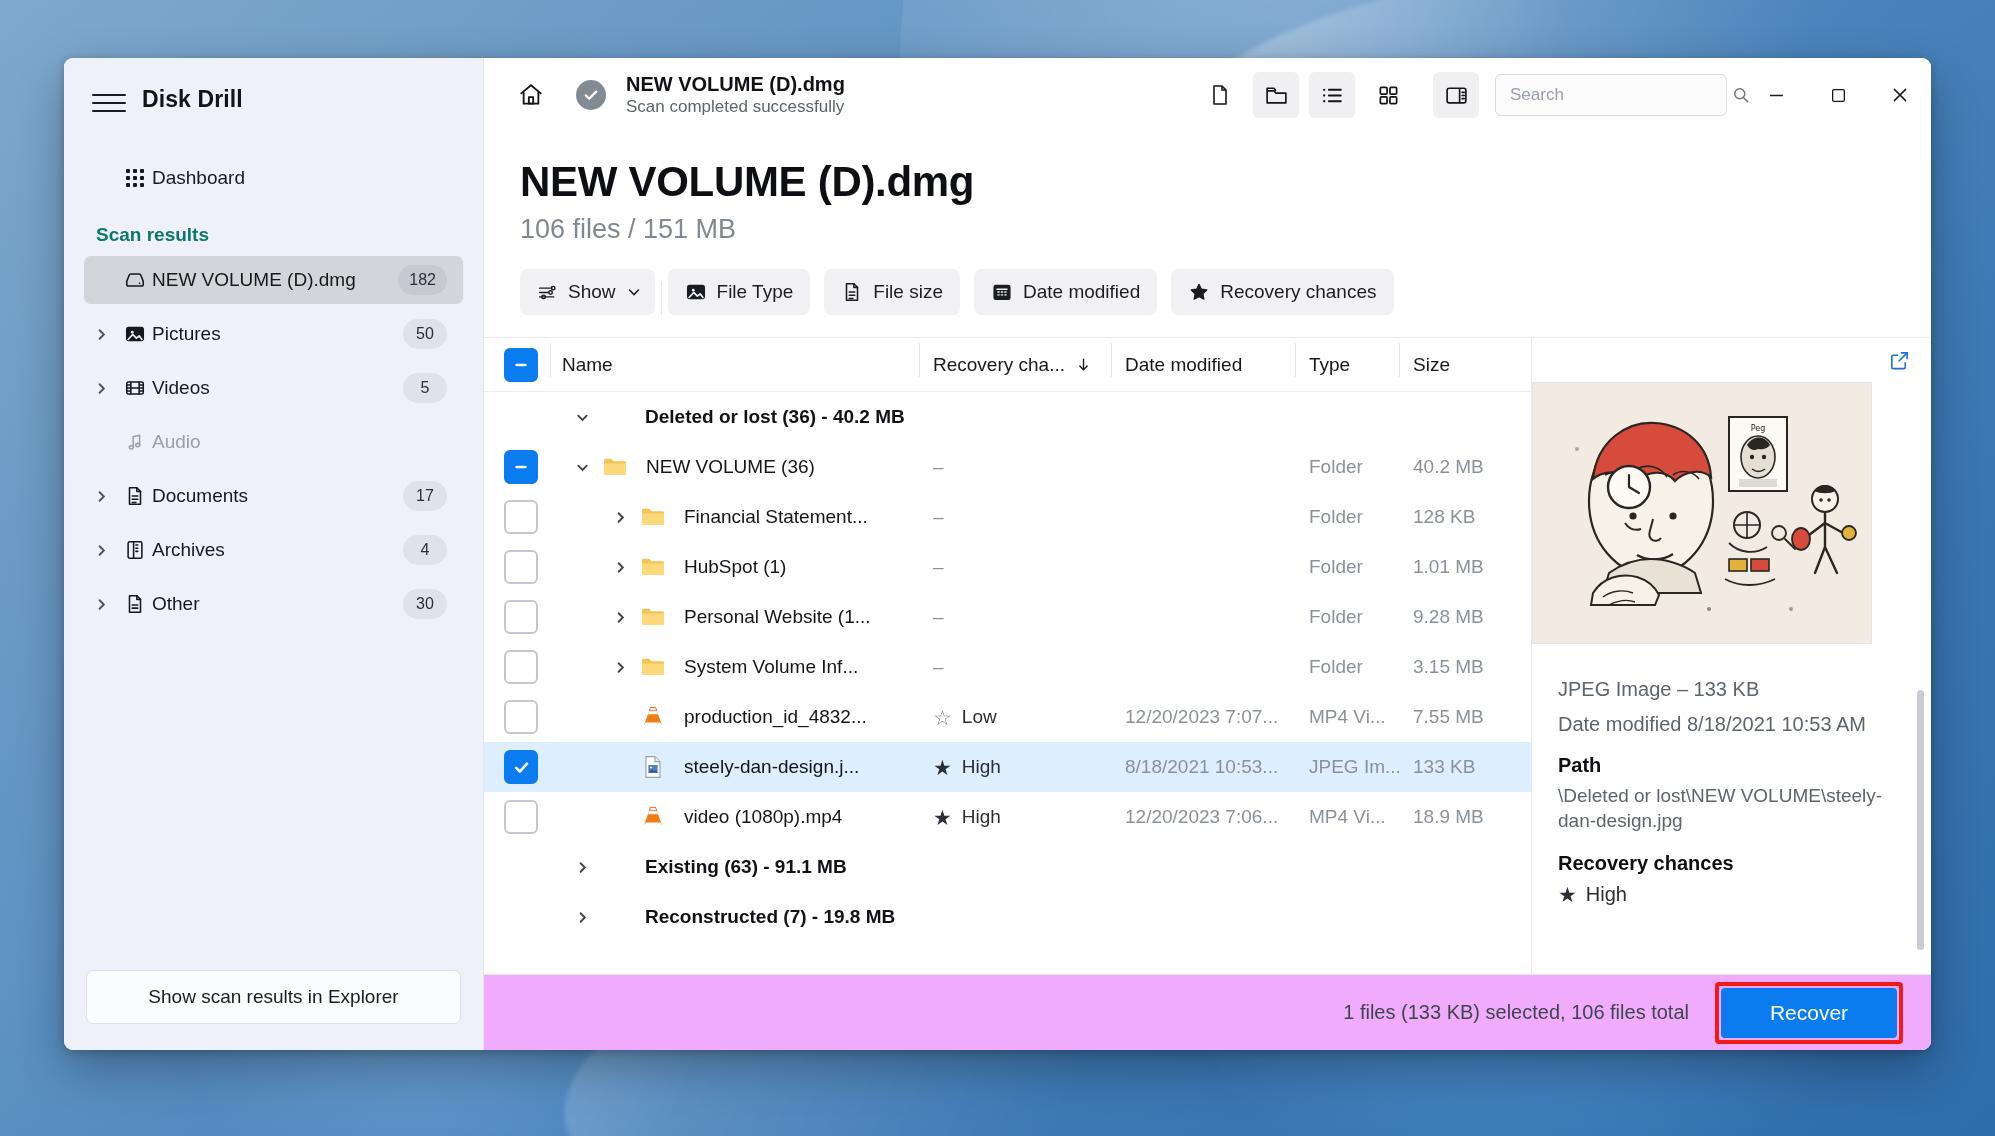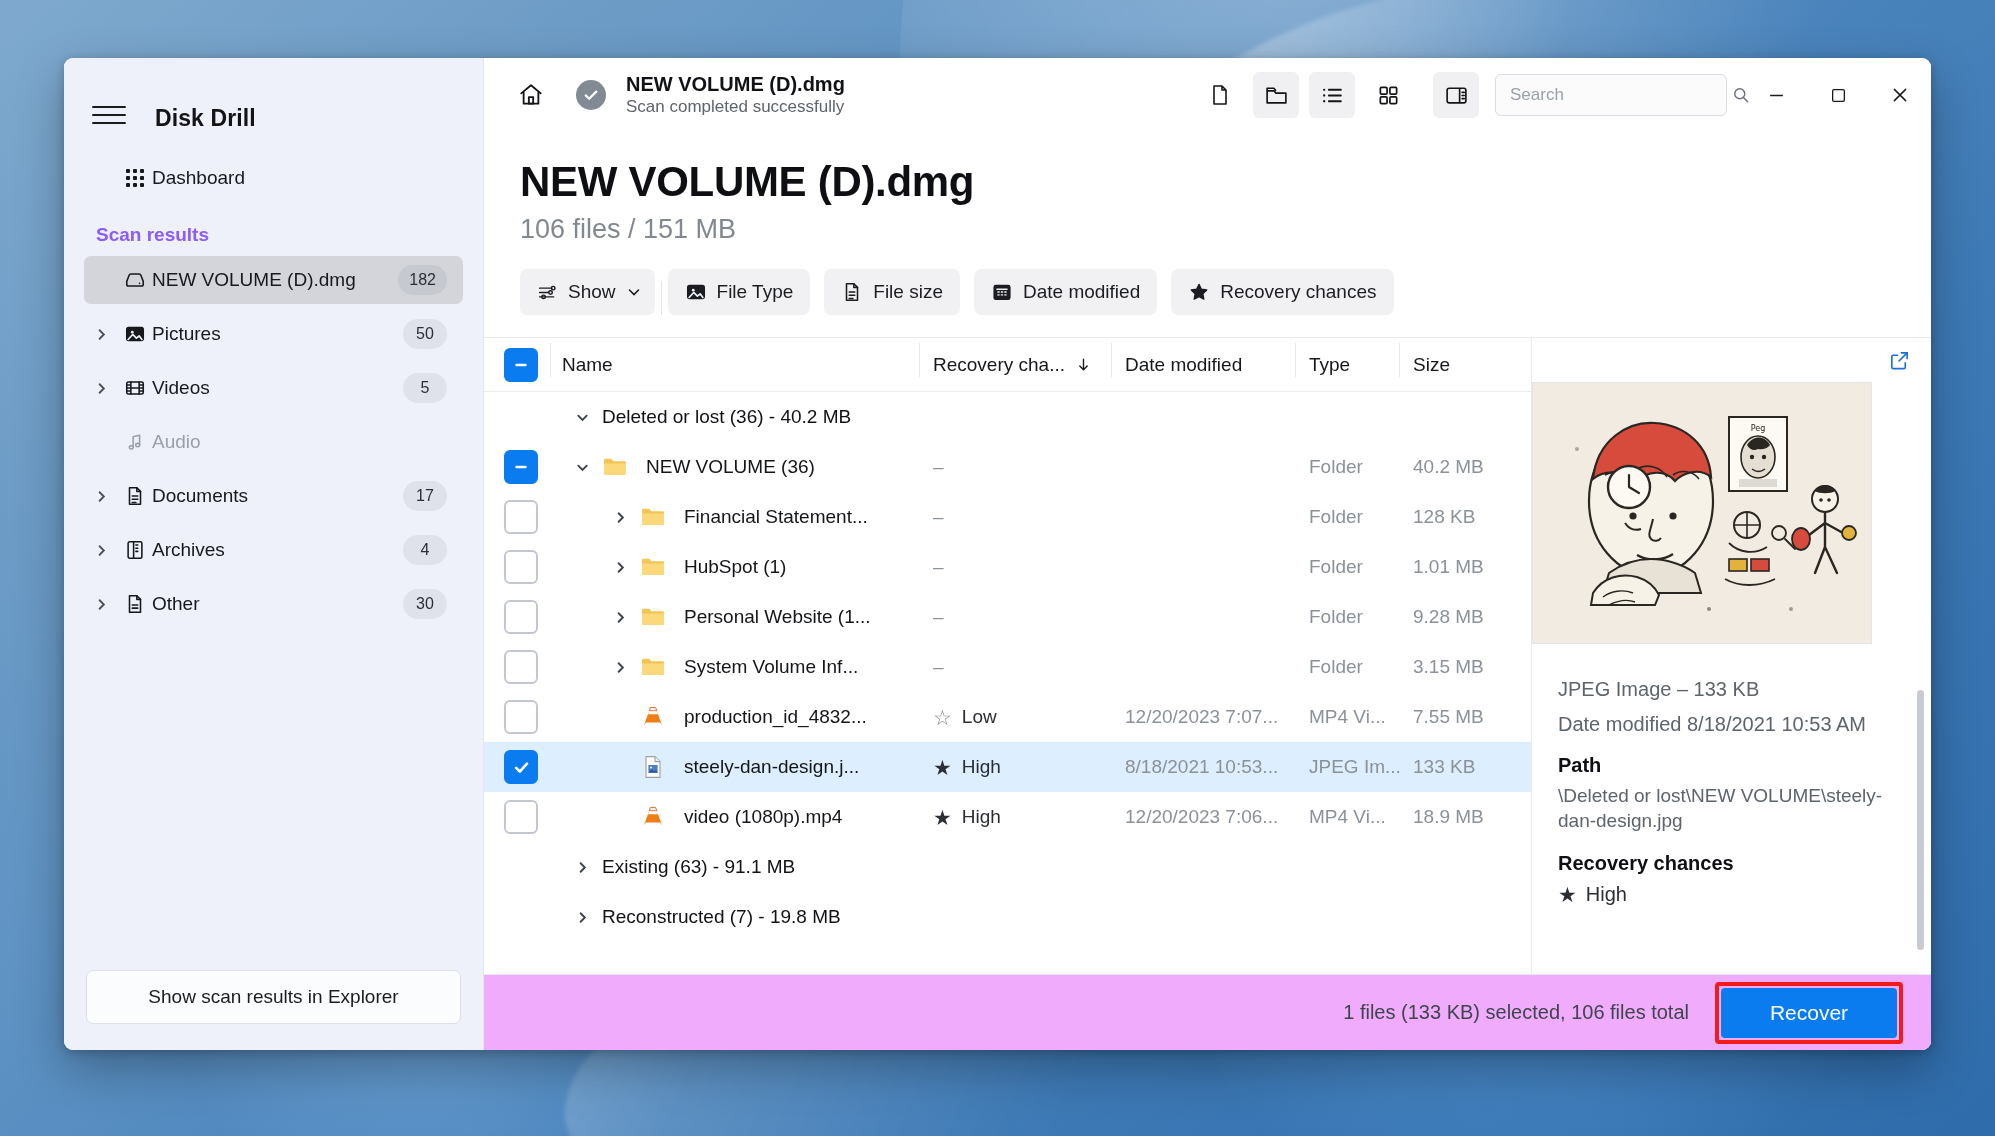--- a/index.html
+++ b/index.html
@@ -44,21 +44,21 @@
     box-shadow: 0 18px 48px rgba(0,0,0,.30), 0 2px 10px rgba(0,0,0,.22);
     display: flex; overflow: hidden;
   }
 
   
   #sidebar {
     width: 420px; background: #eef1f9; flex: 0 0 420px;
     display: flex; flex-direction: column;
     border-right: 1px solid #e2e6ef;
   }
-  .sb-head { display:flex; align-items:flex-end; gap:29px; padding: 28px 0 0 28px; height: 74px; }
+  .sb-head { display:flex; align-items:flex-start; gap:16px; padding: 28px 0 0 28px; height: 74px; }
   .hamburger { width: 34px; height: 34px; display:flex; flex-direction:column; justify-content:center; gap:6px; cursor:pointer; }
   .hamburger i { display:block; height:2px; background:#1c1c1e; border-radius:1px; }
   .app-title { font-size: 23px; font-weight: 700; color: #141417; letter-spacing:.1px; }
 
   .sb-scroll { flex:1; padding: 16px 20px 0 20px; overflow:hidden; }
   .sb-row {
     display:flex; align-items:center; height: 48px; border-radius: 7px;
     padding-right: 16px; cursor:pointer; position:relative; margin-bottom: 6px;
   }
   .sb-row.selected { background:#d3d5da; }
@@ -66,21 +66,21 @@
   .sb-ico { width: 34px; flex:0 0 34px; display:flex; align-items:center; justify-content:center; color:#16181c; }
   .sb-label { font-size:19px; color:#18191d; flex:1; white-space:nowrap; }
   .sb-row.disabled .sb-label { color:#9aa0aa; }
   .sb-row.disabled .sb-ico { color:#9aa0aa; }
   .sb-count {
     min-width: 44px; height: 30px; border-radius: 15px; background:#dfe2ea;
     display:flex; align-items:center; justify-content:center;
     font-size:16px; color:#2c2f35; padding: 0 11px;
   }
   .sb-row.selected .sb-count { background:#c6c9cf; }
-  .sb-section { font-size:19px; font-weight:700; color:#8b5cf6; padding: 16px 0 10px 12px; }
+  .sb-section { font-size:19px; font-weight:700; color:#0f766e; padding: 16px 0 10px 12px; }
 
   .sb-foot { padding: 0 22px 26px 22px; }
   .sb-btn {
     width: 100%; height: 54px; background:#fbfcfe; border:1px solid #dcdfe7;
     border-radius: 7px; font-size: 19px; color:#1b1d21; cursor:pointer;
     font-family: inherit;
   }
 
   
   #main { flex: 1; display:flex; flex-direction:column; min-width:0; background:#ffffff; }
@@ -147,21 +147,21 @@
     width: 34px; height: 34px; border-radius: 6px; border:2px solid #c3c7cf; background:#fff;
     display:flex; align-items:center; justify-content:center; cursor:pointer; flex:0 0 34px;
   }
   .chkbox.checked { background:#0a7cf0; border-color:#0a7cf0; color:#fff; }
   .chkbox.indet   { background:#0a7cf0; border-color:#0a7cf0; color:#fff; }
 
   .tbody { flex:1; overflow:hidden; }
   .row { display:flex; align-items:center; height: 50px; padding-left: 20px; font-size:19px; }
   .row.selected { background:#ddeeff; }
   .row.group { height: 50px; }
-  .group-label { font-size:19px; font-weight:400; color:#101216; }
+  .group-label { font-size:19px; font-weight:700; color:#101216;margin-left:43px; }
   .caret { width: 40px; flex:0 0 40px; display:flex; align-items:center; justify-content:center; color:#3d434b; font-size:15px; cursor:pointer; }
   .cellname { display:flex; align-items:center; gap:18px; min-width:0; }
   .cellname .nm { color:#141619; white-space:nowrap; overflow:hidden; text-overflow:ellipsis; }
   .muted { color:#8b9198; }
   .recv { display:flex; align-items:center; gap:10px; color:#2b2e33; }
   .star { font-size:21px; line-height:1; }
   .star.filled { color:#2c3036; }
   .star.empty { color:#7f868e; }
 
   .indent { display:inline-block; }

